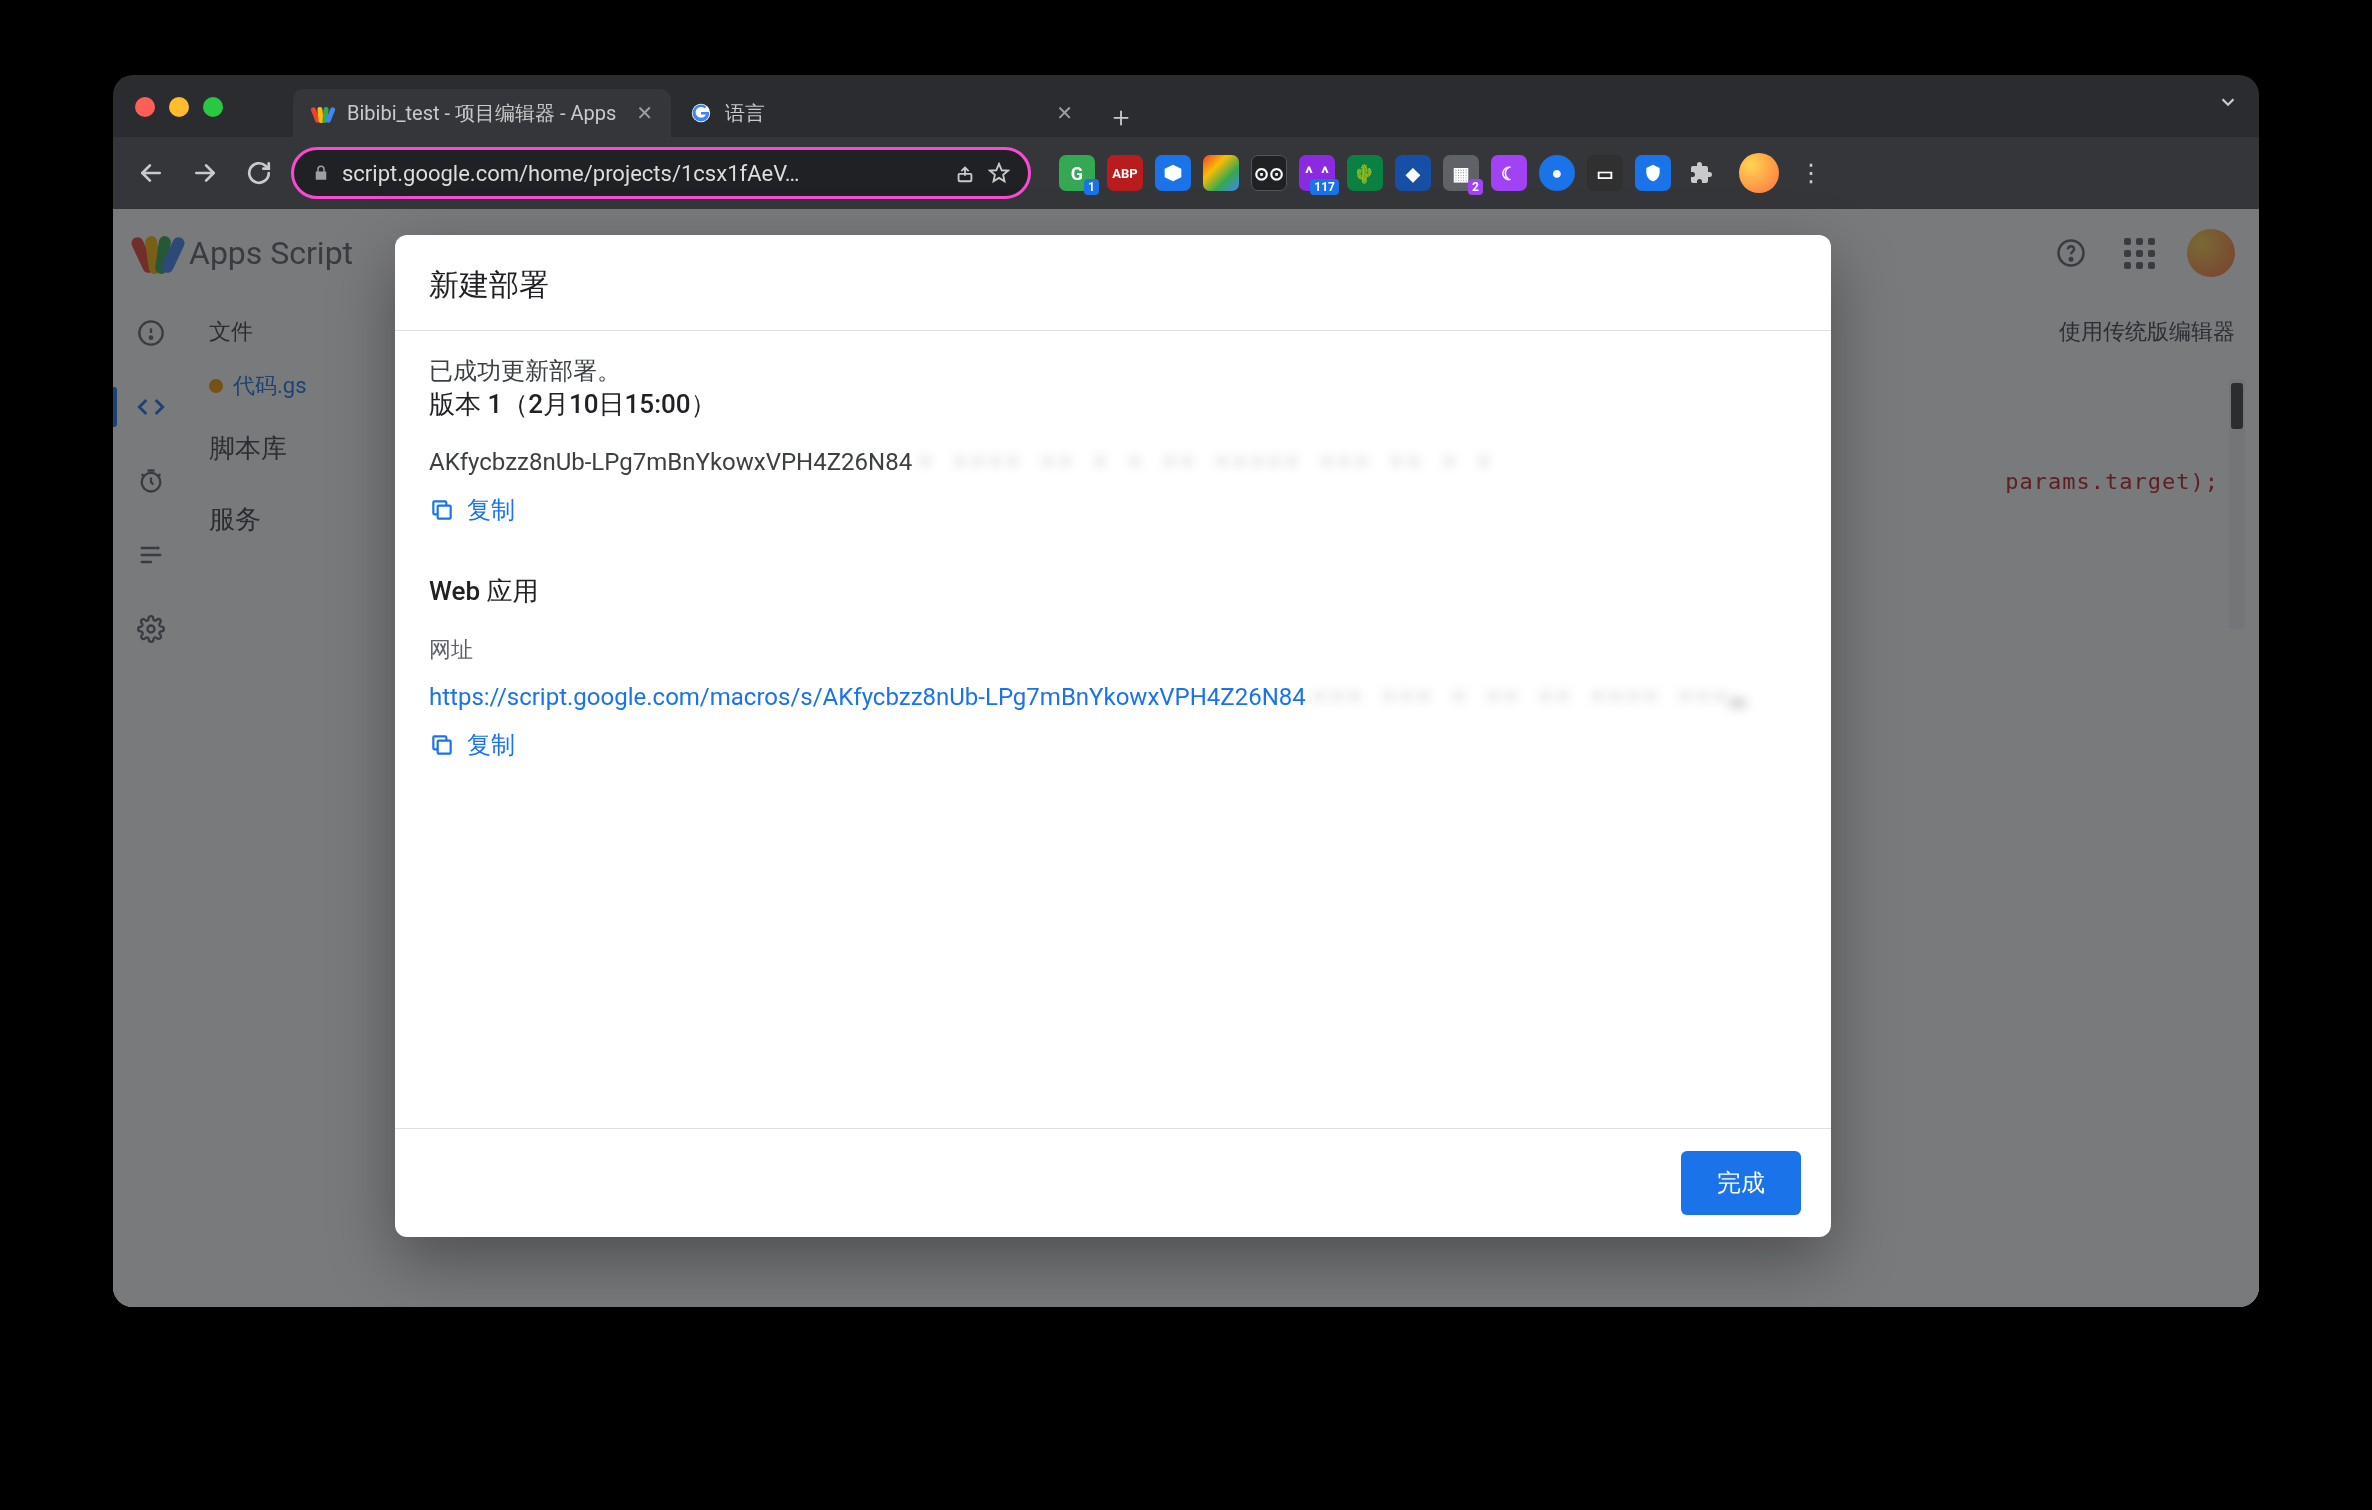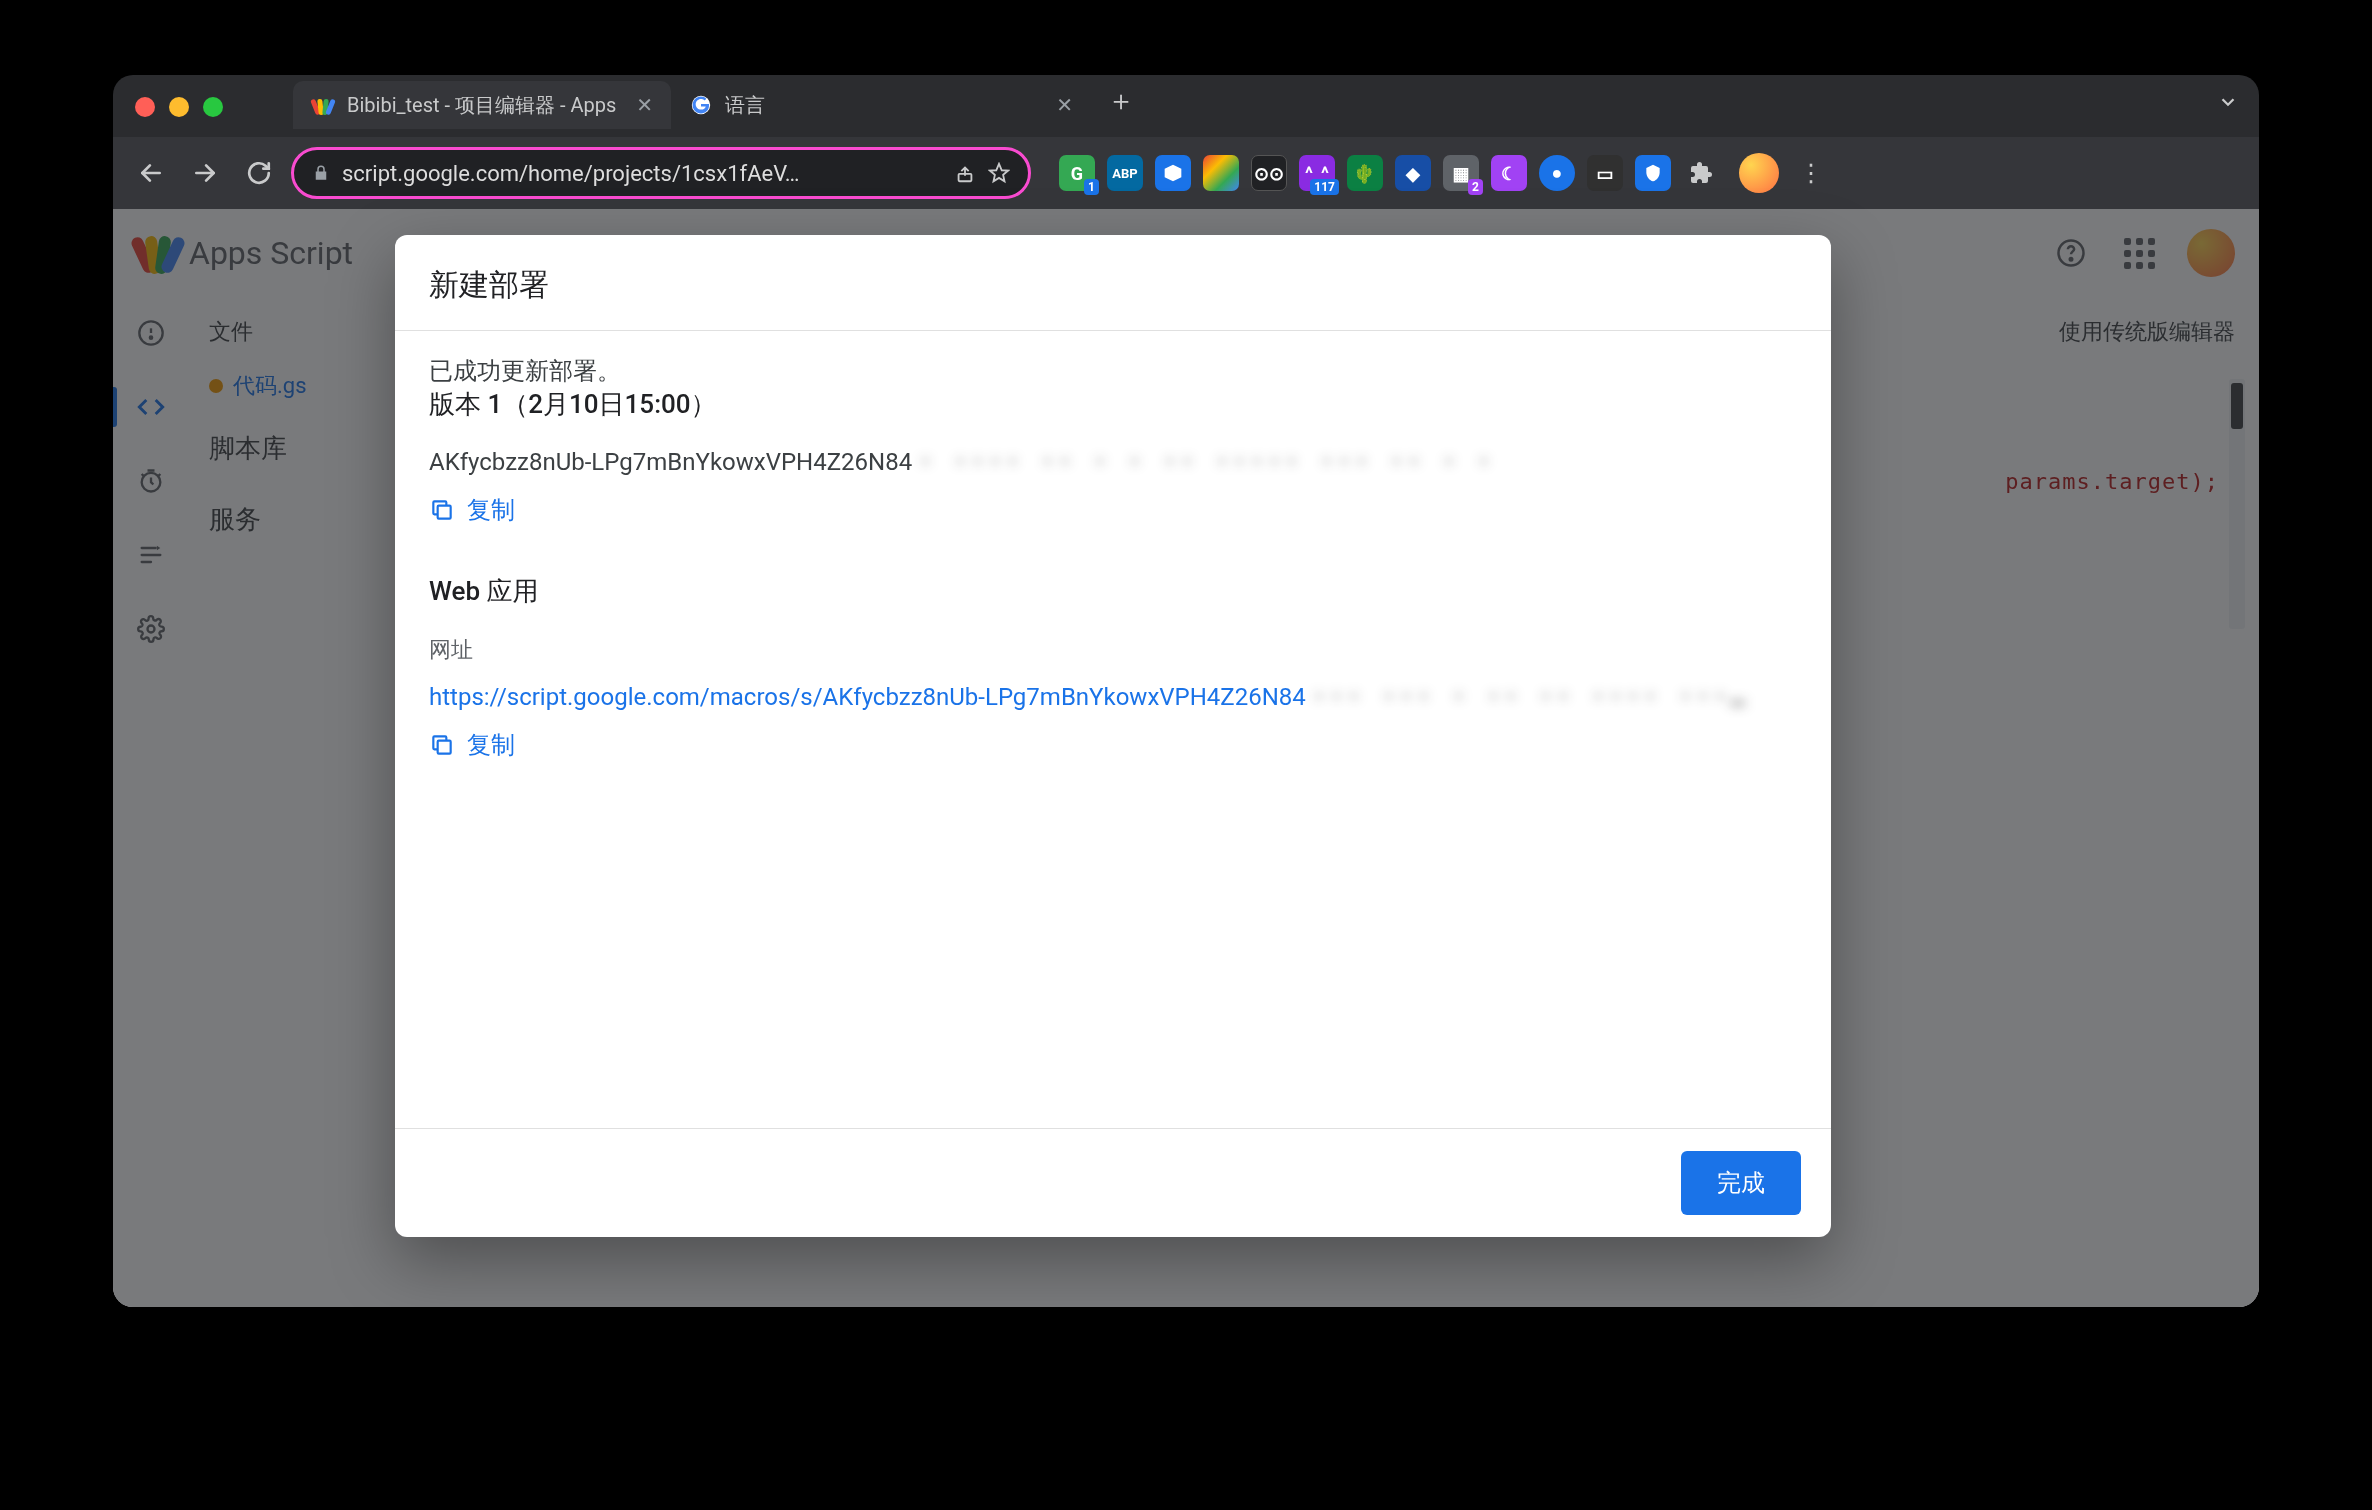--- a/index.html
+++ b/index.html
@@ -7,21 +7,21 @@
   .viewport { position: absolute; left: 113px; top: 75px; width: 2146px; height: 1232px; background: #2b2c2f; border-radius: 20px; overflow: hidden; box-shadow: 0 40px 100px rgba(0,0,0,0.6); }
 
   
   .traffic { position: absolute; left: 22px; top: 22px; display: flex; gap: 14px; }
   .tl { width: 20px; height: 20px; border-radius: 50%; }
   .tl.red { background: #ff5f57; }
   .tl.yel { background: #febc2e; }
   .tl.grn { background: #28c840; }
 
   
-  .tabstrip { position: absolute; left: 180px; top: 6px; right: 76px; height: 56px; display: flex; align-items: flex-start; }
+  .tabstrip { position: absolute; left: 180px; top: 6px; right: 76px; height: 56px; display: flex; align-items: flex-end; }
   .tab { display: flex; align-items: center; height: 48px; padding: 0 18px; color: #c9cacb; font-size: 20px; border-radius: 10px 10px 0 0; gap: 12px; max-width: 420px; }
   .tab.active { background: #35363a; }
   .tab .favicon { width: 24px; height: 24px; flex: 0 0 24px; border-radius: 4px; display: flex; align-items: center; justify-content: center; font-size: 16px; }
   .tab .ttxt { white-space: nowrap; overflow: hidden; text-overflow: ellipsis; }
   .tab .tclose { color: #9aa0a6; font-size: 20px; margin-left: 8px; }
   .newtab { width: 40px; height: 40px; display: flex; align-items: center; justify-content: center; color: #c9cacb; font-size: 28px; margin-left: 10px; border-radius: 50%; }
   .tabover { position: absolute; right: 20px; top: 16px; color: #c9cacb; font-size: 22px; }
 
   
   .toolbar { position: absolute; left: 0; top: 62px; right: 0; height: 72px; background: #35363a; display: flex; align-items: center; padding: 0 16px; gap: 10px; }
@@ -167,21 +167,21 @@
       </span>
       <span class="ob-icon">
         <svg width="22" height="22" viewBox="0 0 24 24" fill="none" stroke="#c9cacb" stroke-width="2">
             <polygon points="12 2 15 9 22 9.3 16.5 14 18 21 12 17.3 6 21 7.5 14 2 9.3 9 9"></polygon>
           </svg>
       </span>
     </div>
 
     <div class="ext-icons">
       <div class="ext" style="background:#34a853">G<span class="badge">1</span></div>
-      <div class="ext" style="background:#0369a1;font-size:13px">ABP</div>
+      <div class="ext" style="background:#b91c1c;font-size:13px">ABP</div>
       <div class="ext" style="background:#1a73e8">
         <svg width="20" height="20" viewBox="0 0 24 24" fill="#fff">
             <path d="M12 2 2 7v10l10 5 10-5V7z"></path>
           </svg>
       </div>
       <div class="ext" style="background:linear-gradient(135deg,#ea4335,#fbbc04,#34a853,#4285f4)"></div>
       <div class="ext" style="background:#202124;border:1px solid #555">⊙⊙</div>
       <div class="ext" style="background:#8a2be2">^_^<span class="badge">117</span></div>
       <div class="ext" style="background:#0b8043">🌵</div>
       <div class="ext" style="background:#174ea6">◆</div>

